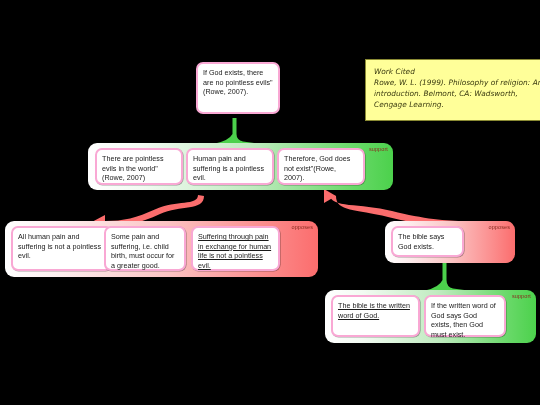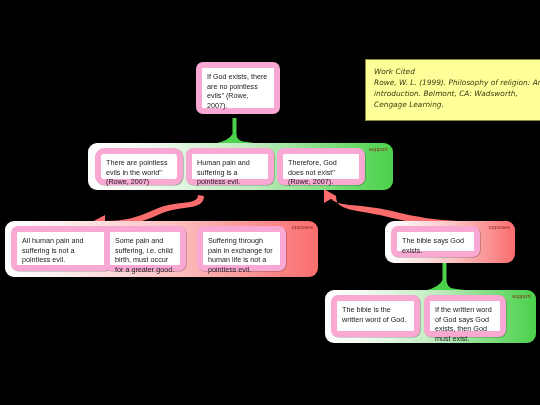--- a/index.html
+++ b/index.html
@@ -46,21 +46,21 @@
     font-size: 5.5px;
     font-family: "Liberation Sans", sans-serif;
     color: #8a2b20;
     letter-spacing: 0.1px;
     line-height: 1;
   }
   
   .card {
     position: absolute;
     background: #ffffff;
-    border: 6px solid #f9a8d4;
+    border: 2px solid #f9a8d4;
     border-radius: 7px;
     box-sizing: border-box;
     padding: 4px 5px 11px 5px;
     font-size: 7.2px;
     line-height: 9.6px;
     color: #1a1a1a;
     font-family: "Liberation Sans", sans-serif;
     box-shadow: 0.6px 0.6px 0 rgba(0,0,0,0.35);
   }
   
@@ -115,53 +115,53 @@
 
   <div class="note" style="left:325px; top:59px; width:190px; height:62px;margin-left:40px;">
     <div class="note-fold"></div>
     <span class="note-title">Work Cited</span>
     <span class="note-body">Rowe, W. L. (1999). Philosophy of religion: An introduction. Belmont, CA: Wadsworth, Cengage Learning.</span>
   </div>
 
   <div class="group group-green" style="left:88px; top:143px; width:305px; height:47px;">
     <span class="group-badge">support</span>
   </div>
-  <div class="card" style="left:95px; top:148px; width:88px; height:37px;border-radius:9px;">
+  <div class="card" style="left:95px; top:148px; width:88px; height:37px;">
     <span>There are pointless evils in the world" (Rowe, 2007)</span>
   </div>
   <div class="card" style="left:186px; top:148px; width:88px; height:37px;">
     <span>Human pain and suffering is a pointless evil.</span>
   </div>
   <div class="card" style="left:277px; top:148px; width:88px; height:37px;">
     <span>Therefore, God does not exist"(Rowe, 2007).</span>
   </div>
 
   <div class="group group-red" style="left:5px; top:221px; width:313px; height:56px;">
     <span class="group-badge">opposes</span>
   </div>
   <div class="card" style="left:11px; top:226px; width:101px; height:45px;">
     <span>All human pain and suffering is not a pointless evil.</span>
   </div>
   <div class="card" style="left:104px; top:226px; width:82px; height:45px;">
     <span>Some pain and suffering, i.e. child birth, must occur for a greater good.</span>
   </div>
-  <div class="card" style="left:197px; top:226px; width:89px; height:45px;">
+  <div class="card" style="left:191px; top:226px; width:89px; height:45px;text-decoration:underline;">
     <span>Suffering through pain in exchange for human life is not a pointless evil.</span>
   </div>
 
   <div class="group group-red" style="left:385px; top:221px; width:130px; height:42px;">
     <span class="group-badge">opposes</span>
   </div>
-  <div class="card" style="left:391px; top:226px; width:89px; height:31px;">
+  <div class="card" style="left:391px; top:226px; width:73px; height:31px;">
     <span>The bible says God exists.</span>
   </div>
 
   <div class="group group-green" style="left:325px; top:290px; width:211px; height:53px;">
     <span class="group-badge">support</span>
   </div>
-  <div class="card" style="left:331px; top:295px; width:89px; height:42px;">
+  <div class="card" style="left:331px; top:295px; width:89px; height:42px;text-decoration:underline;">
     <span>The bible is the written word of God.</span>
   </div>
   <div class="card" style="left:424px; top:295px; width:82px; height:42px;">
     <span>If the written word of God says God exists, then God must exist.</span>
   </div>
 
 </div>
 
 </body></html>

